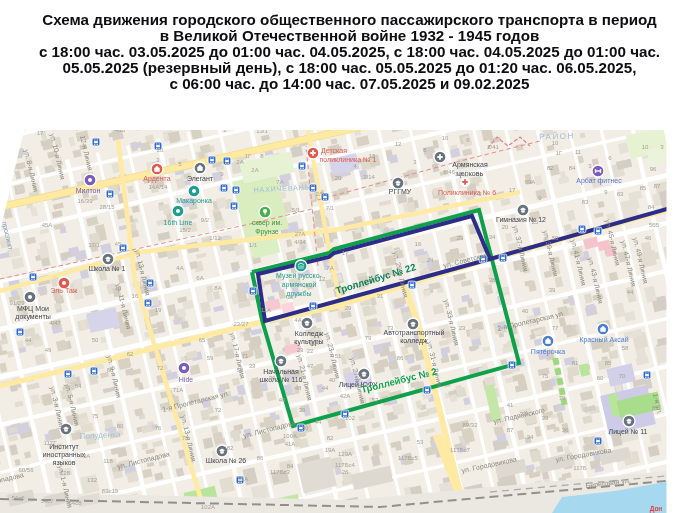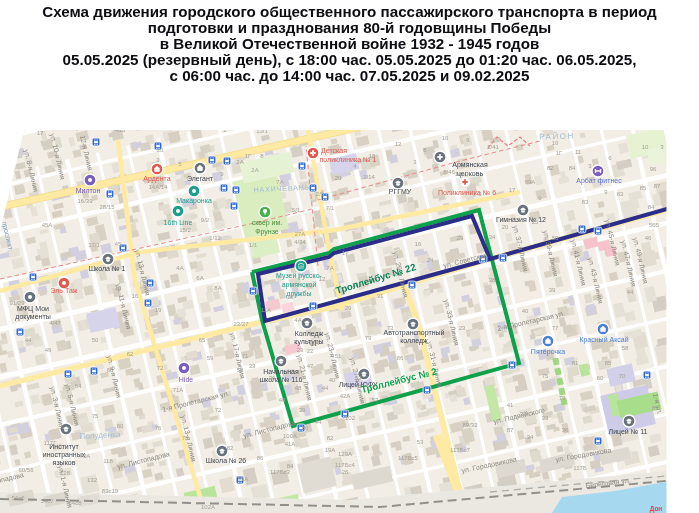--- a/index.html
+++ b/index.html
@@ -1,26 +1,26 @@
 <!DOCTYPE html>
 <html><head><meta charset="utf-8">
 <style>
 html,body{margin:0;padding:0;background:#ffffff;width:699px;height:513px;overflow:hidden}
 body{font-family:"Liberation Sans",sans-serif}
 body{position:relative}
-.hdr{position:absolute;top:4px;z-index:3;left:0;width:699px;text-align:center;color:#0d0d12;font-weight:bold;font-size:15.2px;line-height:16px}
+.hdr{position:absolute;top:12px;z-index:3;left:0;width:699px;text-align:center;color:#0d0d12;font-weight:bold;font-size:15.2px;line-height:16px}
 svg{position:absolute;left:0;top:0}
 svg text{font-family:"Liberation Sans",sans-serif}
 </style></head>
 <body>
 
 <div class="hdr">
 <div>Схема движения городского общественного пассажирского транспорта в период</div>
-<div>подготовки и празднования 80-й годовщины Победы</div>
 <div>в Великой Отечественной войне 1932 - 1945 годов</div>
+<div>с 18:00 час. 03.05.2025 до 01:00 час. 04.05.2025, с 18:00 час. 04.05.2025 до 01:00 час.</div>
 <div>05.05.2025 (резервный день), с 18:00 час. 05.05.2025 до 01:20 час. 06.05.2025,</div>
 <div>с 06:00 час. до 14:00 час. 07.05.2025 и 09.02.2025</div>
 </div>
 
 <svg width="699" height="383" viewBox="0 130 699 383" style="top:130px">
 
 <rect x="0" y="130" width="699" height="383" fill="#f2eee5"></rect>
 
 <g transform="rotate(-13 350 322)">
 <rect x="-71" y="396" width="16" height="9" fill="#d4cec4"></rect>

